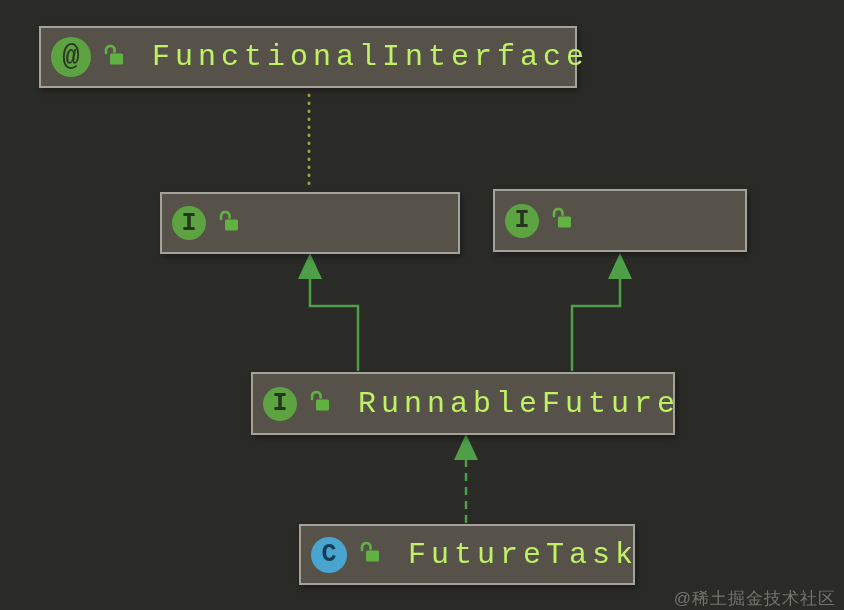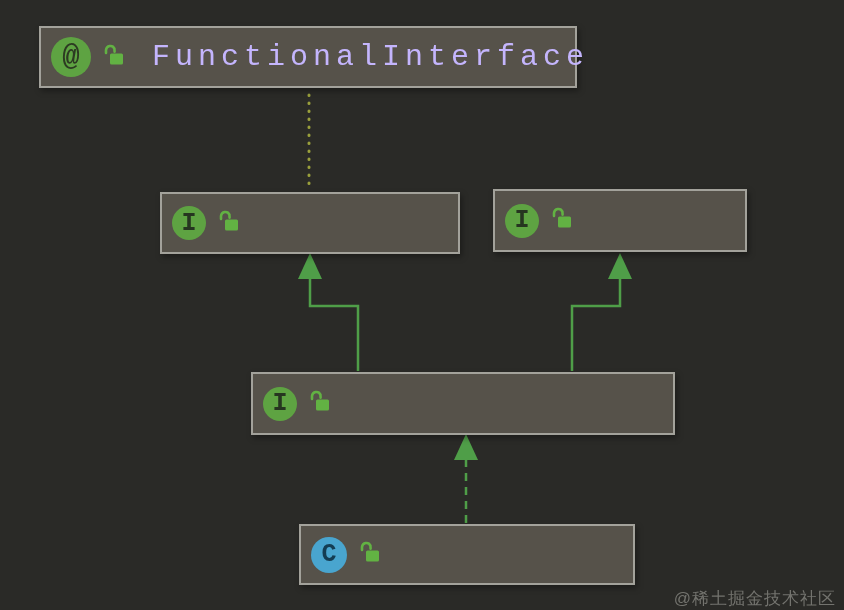--- a/index.html
+++ b/index.html
@@ -52,21 +52,21 @@
   .badge-interface  { width: 34px; height: 34px; background: #5ea342; color: #263520; font-size: 25px; }
   .badge-annotation { width: 40px; height: 40px; background: #5ea342; color: #2c3a22; font-size: 29px; }
   .badge-class      { width: 36px; height: 36px; background: #49a5cf; color: #143d53; font-size: 25px; }
 
   .lock { margin-left: 11px; flex: none; display: block; }
 
   .label {
     margin-left: 26px;
     font-size: 30px;
     letter-spacing: 5px;
-    color: #c4b5fd;
+    color: #bef264;
     white-space: nowrap;
     font-family: "Liberation Mono", monospace;
   }
 
   
   .watermark {
     position: absolute;
     right: 8px;
     bottom: 0;
     font-size: 17px;
@@ -124,25 +124,27 @@
 </div>
 
 <div class="node node-runfuture">
   <span class="badge badge-interface">I</span>
   <span class="lock">
     <svg width="24" height="24" viewBox="0 0 24 24">
       <path d="M4 10 L4 7 A4.4 4.4 0 0 1 12.4 5.6 L12.6 8.6" fill="none" stroke="#62b243" stroke-width="2.6" stroke-linecap="round"></path>
       <rect x="8" y="10.5" width="13" height="11" rx="1.5" fill="#62b243"></rect>
     </svg>
   </span>
+  <span class="label">RunnableFuture</span>
 </div>
 
 <div class="node node-futuretask">
   <span class="badge badge-class">C</span>
   <span class="lock">
     <svg width="24" height="24" viewBox="0 0 24 24">
       <path d="M4 10 L4 7 A4.4 4.4 0 0 1 12.4 5.6 L12.6 8.6" fill="none" stroke="#62b243" stroke-width="2.6" stroke-linecap="round"></path>
       <rect x="8" y="10.5" width="13" height="11" rx="1.5" fill="#62b243"></rect>
     </svg>
   </span>
+  <span class="label">FutureTask</span>
 </div>
 
 <div class="watermark">@稀土掘金技术社区</div>
 
 </body></html>

